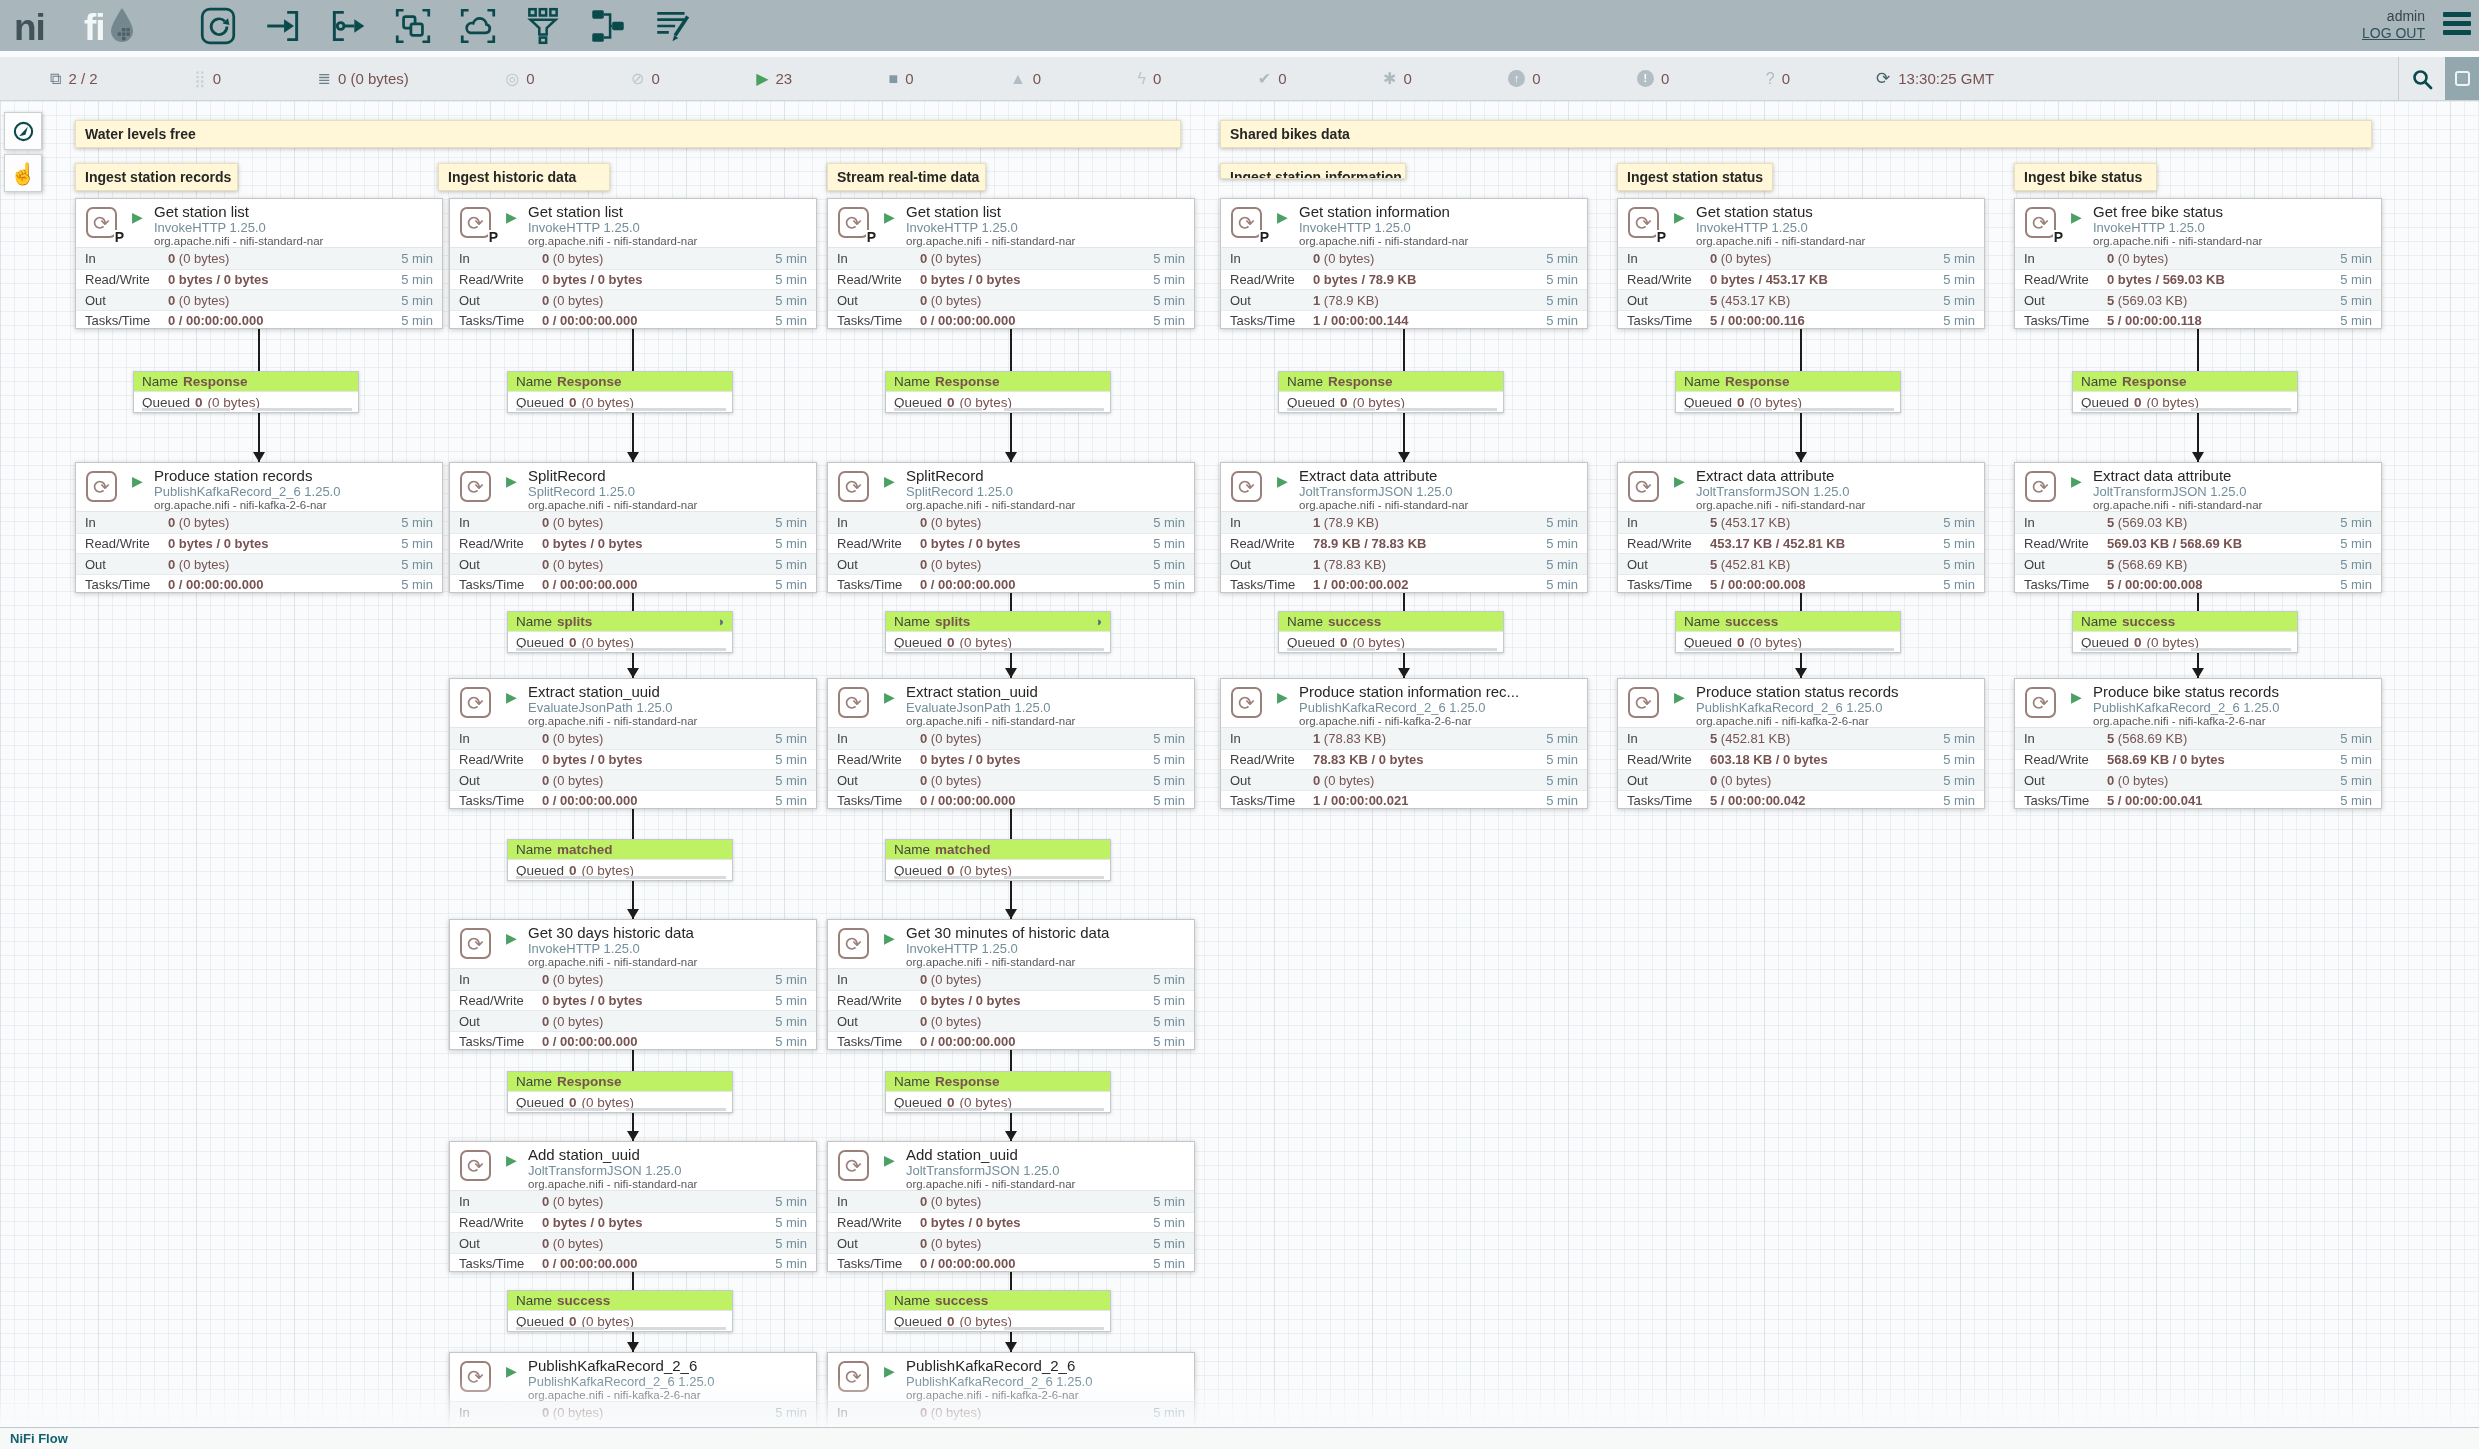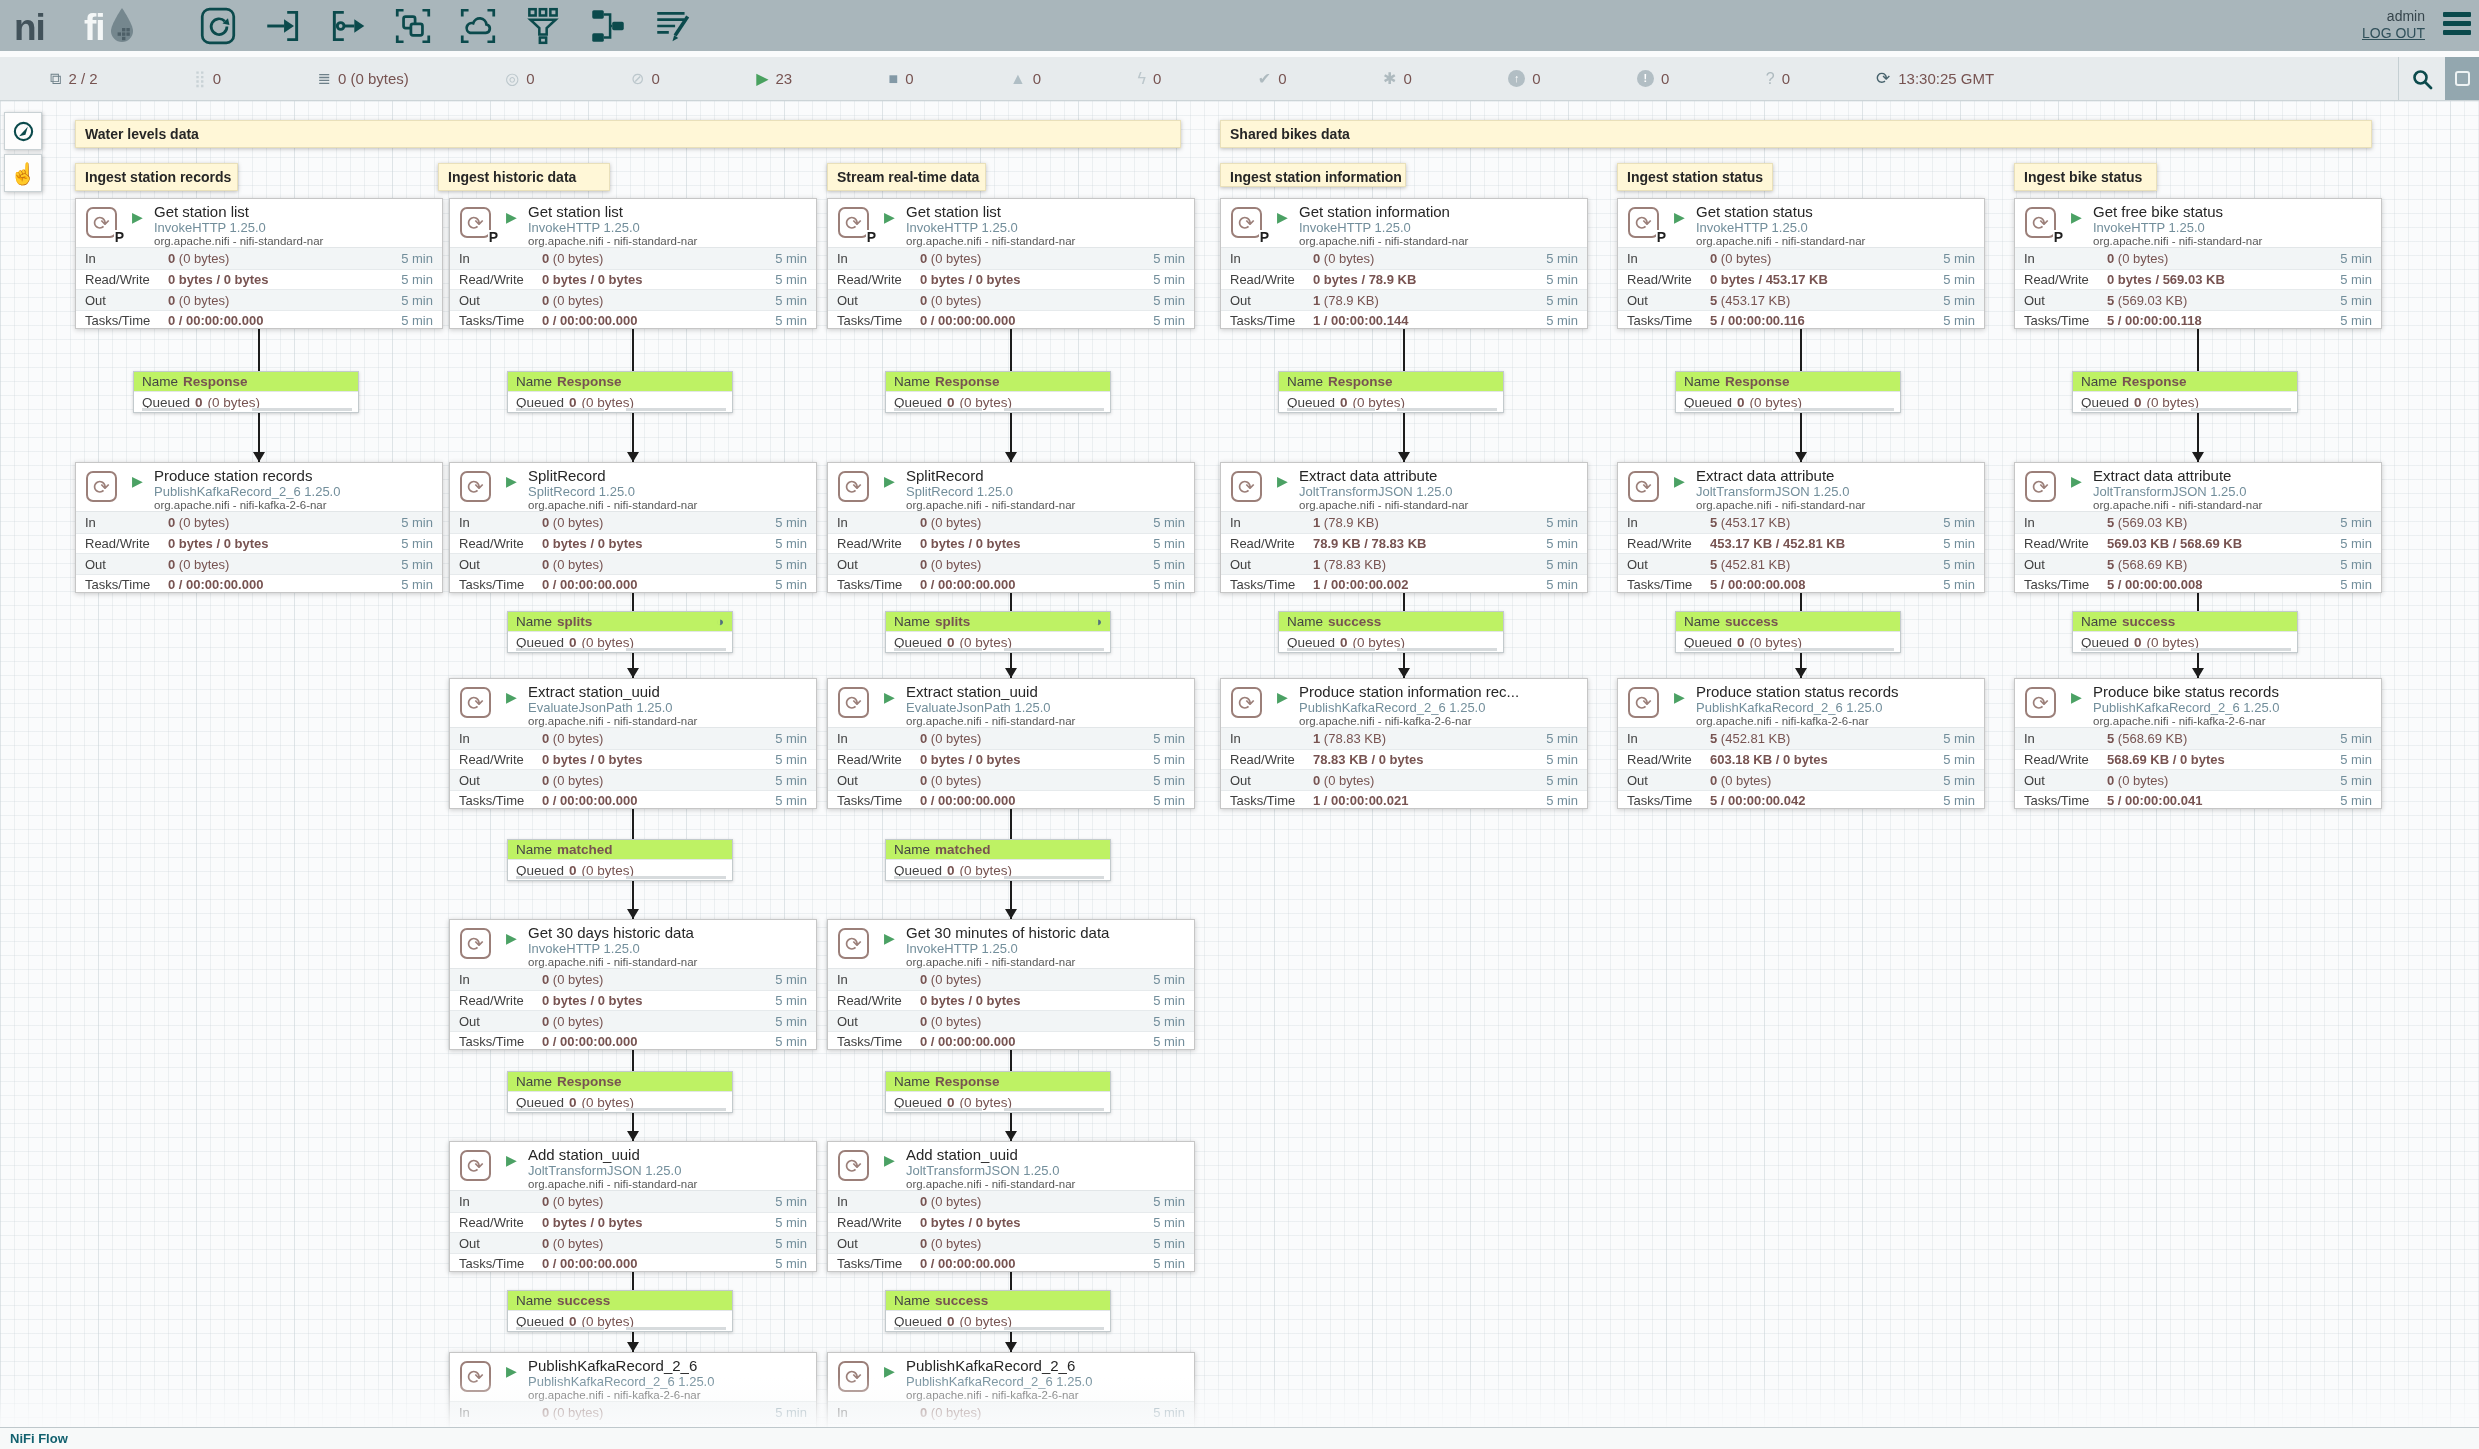--- a/index.html
+++ b/index.html
@@ -257,26 +257,26 @@
           </svg>
       </div>
       <div class="sb-corner">
           <i></i>
         </div>
     </div>
   </div>
 
   <div class="grid"></div>
   <div class="canvas">
-      <div class="flow-label" style="left: 75px; top: 120px; width: 1106px; height: 28px;">Water levels data</div>
+      <div class="flow-label" style="left: 75px; top: 120px; width: 1106px; height: 28px;">Water levels free</div>
       <div class="flow-label" style="left: 1220px; top: 120px; width: 1152px; height: 28px;">Shared bikes data</div>
       <div class="flow-label" style="left: 75px; top: 163px; width: 163px; height: 28px;">Ingest station records</div>
       <div class="flow-label" style="left: 438px; top: 163px; width: 172px; height: 28px;">Ingest historic data</div>
       <div class="flow-label" style="left: 827px; top: 163px; width: 159px; height: 28px;">Stream real-time data</div>
-      <div class="flow-label" style="left: 1220px; top: 163px; width: 186px; height: 24px;">Ingest station information</div>
+      <div class="flow-label" style="left: 1220px; top: 163px; width: 186px; height: 16px;">Ingest station information</div>
       <div class="flow-label" style="left: 1617px; top: 163px; width: 156px; height: 28px;">Ingest station status</div>
       <div class="flow-label" style="left: 2014px; top: 163px; width: 143px; height: 28px;">Ingest bike status</div>
       <div class="arrow-line" style="left: 258px; top: 329px; height: 133px;"></div>
       <div class="arrow-head" style="left: 253px; top: 452px;"></div>
       <div class="arrow-line" style="left: 632px; top: 329px; height: 133px;"></div>
       <div class="arrow-head" style="left: 627px; top: 452px;"></div>
       <div class="arrow-line" style="left: 632px; top: 593px; height: 85px;"></div>
       <div class="arrow-head" style="left: 627px; top: 668px;"></div>
       <div class="arrow-line" style="left: 632px; top: 809px; height: 110px;"></div>
       <div class="arrow-head" style="left: 627px; top: 909px;"></div>

